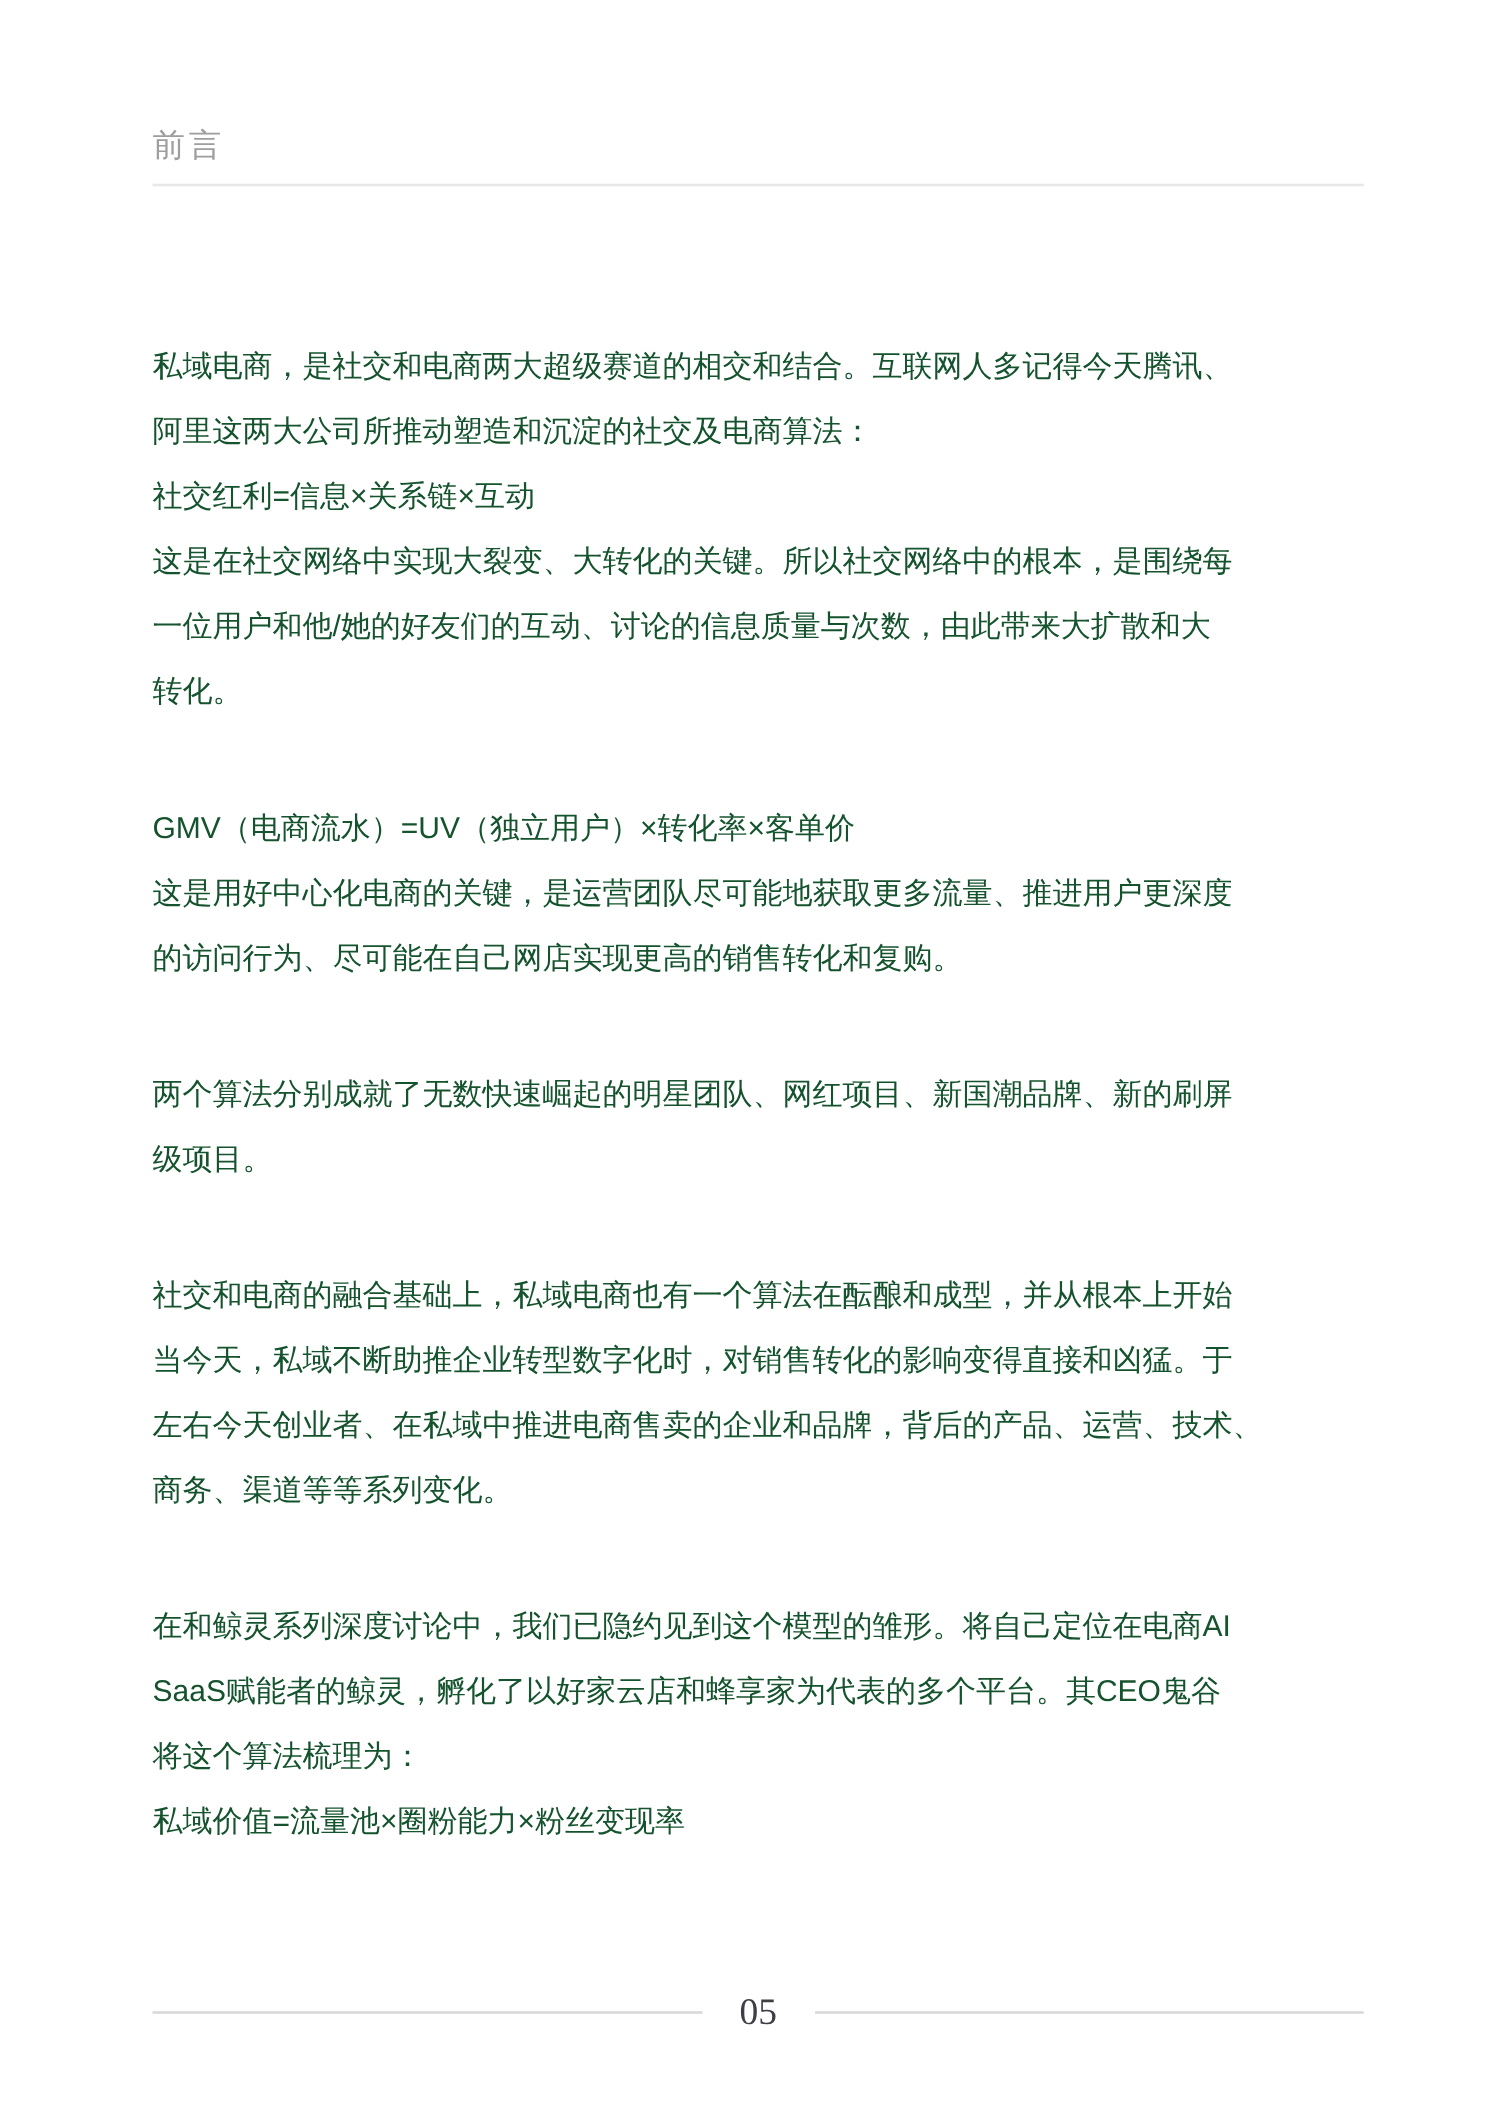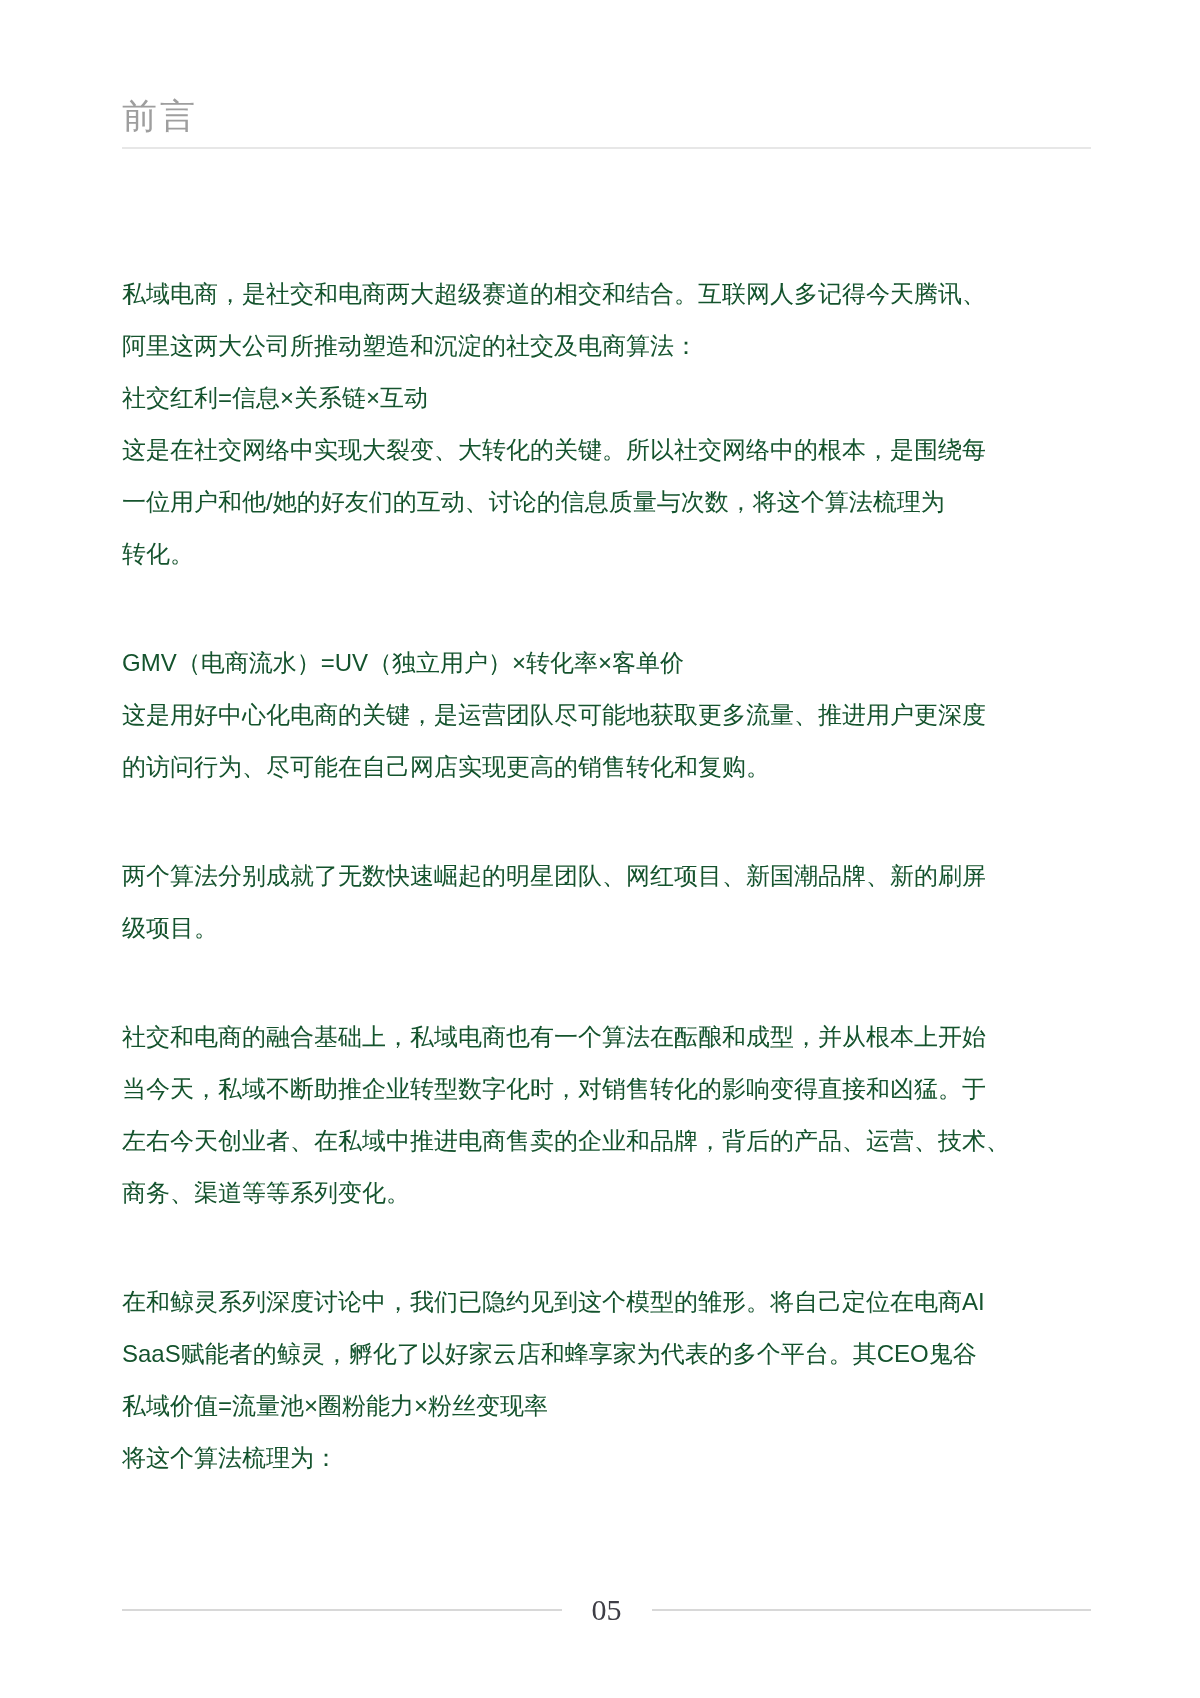--- a/index.html
+++ b/index.html
@@ -17,21 +17,21 @@
   }
   
   .page-header {
     position: absolute;
     left: 122px;
     width: 969px;
     top: 100px;
   }
   .page-header h1 {
     margin: 0;
-    font-size: 35px;
+    font-size: 26px;
     line-height: 32px;
     font-weight: 400;
     color: #9e9e9e;
     letter-spacing: 3px;
   }
   .header-rule {
     margin-top: 15px;
     height: 2px;
     background: #e7e7e7;
   }
@@ -84,21 +84,21 @@
     <div class="header-rule"></div>
   </header>
 
   <main class="body-text">
 
     <p class="para">
       <span class="line">私域电商，是社交和电商两大超级赛道的相交和结合。互联网人多记得今天腾讯、</span>
       <span class="line">阿里这两大公司所推动塑造和沉淀的社交及电商算法：</span>
       <span class="line">社交红利=信息×关系链×互动</span>
       <span class="line">这是在社交网络中实现大裂变、大转化的关键。所以社交网络中的根本，是围绕每</span>
-      <span class="line">一位用户和他/她的好友们的互动、讨论的信息质量与次数，将这个算法梳理为</span>
+      <span class="line">一位用户和他/她的好友们的互动、讨论的信息质量与次数，由此带来大扩散和大</span>
       <span class="line">转化。</span>
     </p>
 
     <p class="para">
       <span class="line">GMV（电商流水）=UV（独立用户）×转化率×客单价</span>
       <span class="line">这是用好中心化电商的关键，是运营团队尽可能地获取更多流量、推进用户更深度</span>
       <span class="line">的访问行为、尽可能在自己网店实现更高的销售转化和复购。</span>
     </p>
 
     <p class="para">
@@ -109,22 +109,22 @@
     <p class="para">
       <span class="line">社交和电商的融合基础上，私域电商也有一个算法在酝酿和成型，并从根本上开始</span>
       <span class="line">当今天，私域不断助推企业转型数字化时，对销售转化的影响变得直接和凶猛。于</span>
       <span class="line">左右今天创业者、在私域中推进电商售卖的企业和品牌，背后的产品、运营、技术、</span>
       <span class="line">商务、渠道等等系列变化。</span>
     </p>
 
     <p class="para">
       <span class="line">在和鲸灵系列深度讨论中，我们已隐约见到这个模型的雏形。将自己定位在电商AI</span>
       <span class="line">SaaS赋能者的鲸灵，孵化了以好家云店和蜂享家为代表的多个平台。其CEO鬼谷</span>
+      <span class="line">将这个算法梳理为：</span>
       <span class="line">私域价值=流量池×圈粉能力×粉丝变现率</span>
-      <span class="line">将这个算法梳理为：</span>
     </p>
 
   </main>
 
   <footer class="page-footer">
     <div class="foot-rule"></div>
     <div class="page-num">05</div>
     <div class="foot-rule"></div>
   </footer>
 

